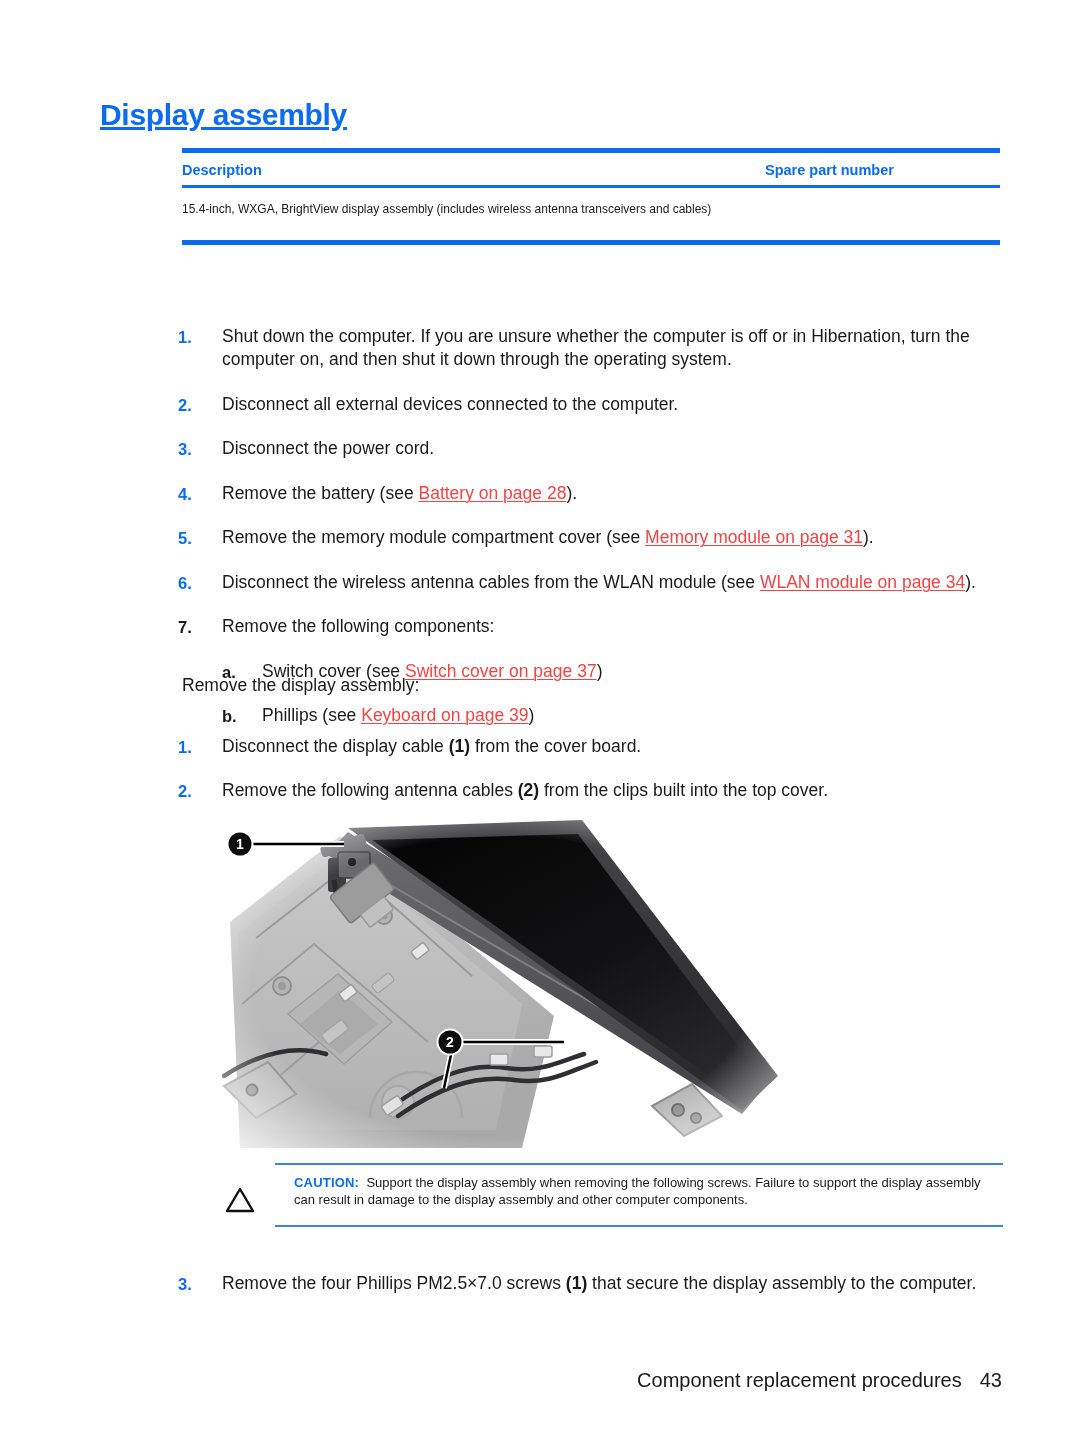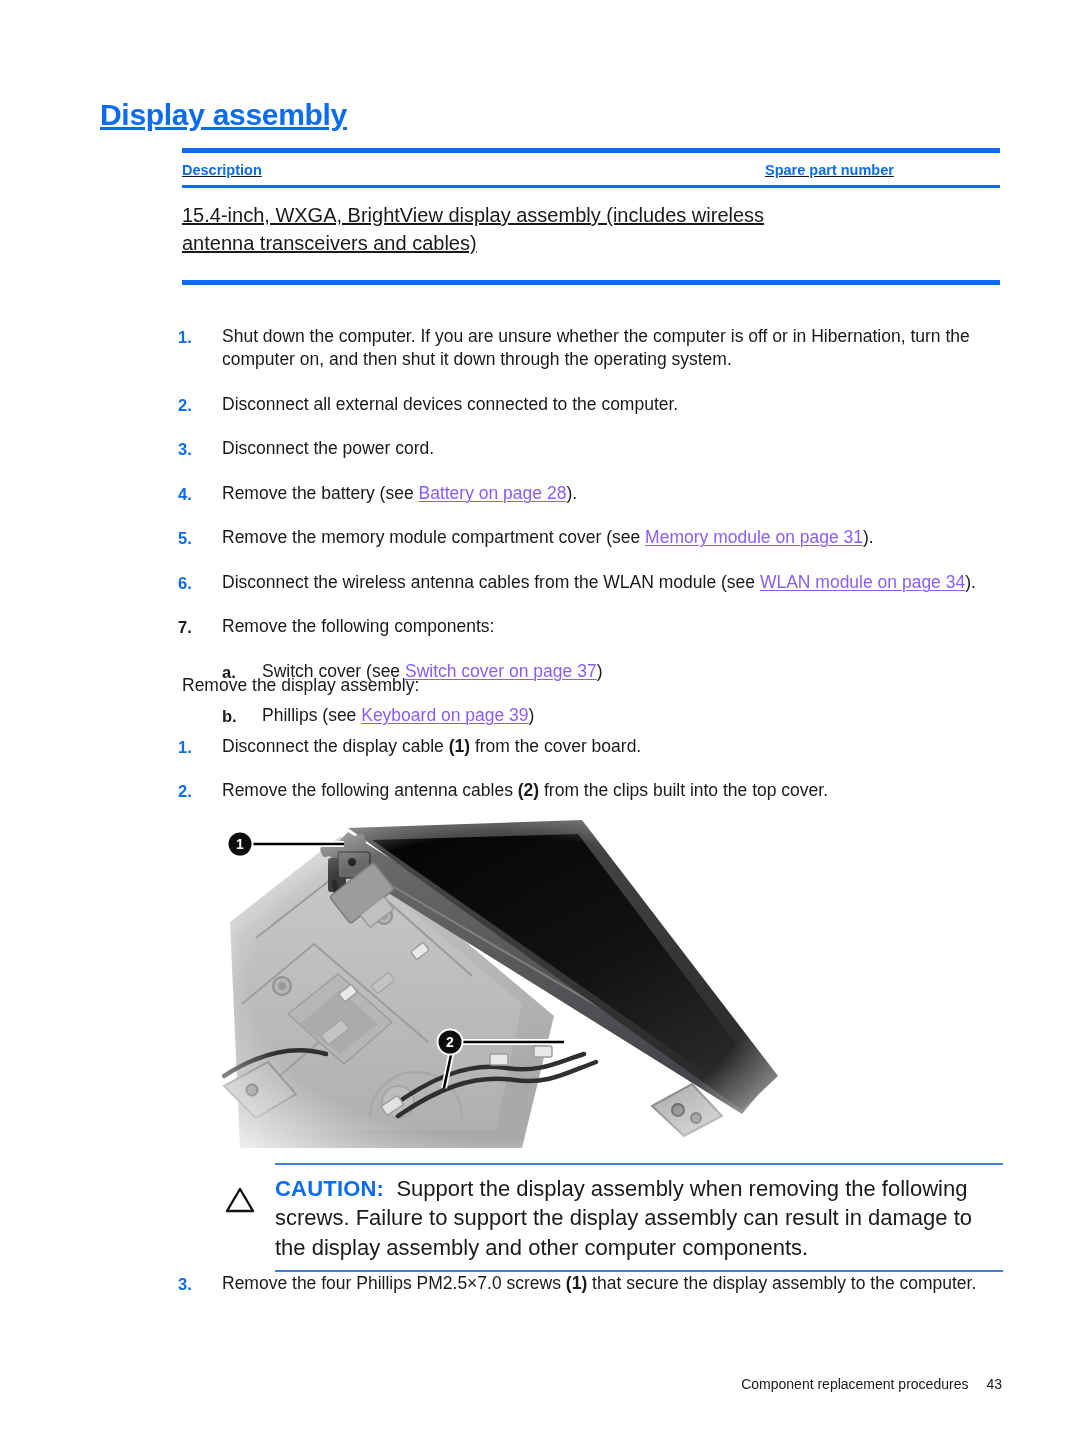--- a/index.html
+++ b/index.html
@@ -31,21 +31,20 @@
     letter-spacing: -0.3px;
     text-decoration: underline;
   }
 
   
   .parts-table {
     position: absolute;
     left: 182px;
     top: 148px;
     width: 818px;
-    text-decoration: underline;
   }
   .rule-thick {
     height: 5px;
     background: #0b6cf0;
     width: 100%;
   }
   .rule-med {
     height: 3px;
     background: #0b6cf0;
     width: 100%;
@@ -59,21 +58,21 @@
   .th {
     font-size: 14.5px;
     font-weight: bold;
     color: #0b6cf0;
   }
   .tbody {
     display: flex;
     padding: 13px 0 22px 0;
   }
   .td {
-    font-size: 20px;
+    font-size: 12px;
     color: #1a1a1a;
     line-height: 1.42;
   }
   .td.desc { padding-right: 16px; }
 
   
   .para {
     position: absolute;
     font-size: 17.5px;
     line-height: 1.33;
@@ -106,21 +105,21 @@
     color: #0b6cf0;
     padding-top: 1px;
   }
   .li .marker.dark { color: #1a1a1a; }
   .li .body { flex: 1; }
 
   .sublist { margin-left: 44px; }
   .sublist .li .marker { width: 40px; color: #1a1a1a; }
 
   a.xref, .xref {
-    color: #8b5cf6;
+    color: #ef4444;
     text-decoration: underline;
     text-decoration-thickness: 1px;
     text-underline-offset: 2px;
   }
   .cb { font-weight: bold; }
 
   
   .figure {
     position: absolute;
     left: 222px;
@@ -150,36 +149,37 @@
     align-items: flex-start;
     padding: 9px 0 8px 0;
   }
   .caution .tri {
     width: 50px;
     flex: none;
     padding-top: 12px;
   }
   .caution .ctext {
     flex: 1;
-    font-size: 22px;
+    font-size: 13px;
     line-height: 1.33;
     color: #1a1a1a;
+    margin-left: 19px;
   }
   .caution .clabel {
     font-weight: bold;
     color: #0b6cf0;
     letter-spacing: 0.2px;
   }
 
   
   .footer {
     position: absolute;
     right: 78px;
     bottom: 45px;
-    font-size: 14px;
+    font-size: 20px;
     color: #1a1a1a;
     white-space: nowrap;
   }
   .footer .pageno { margin-left: 18px; }
 </style>
 </head>
 <body>
 
 <div class="page">
 

